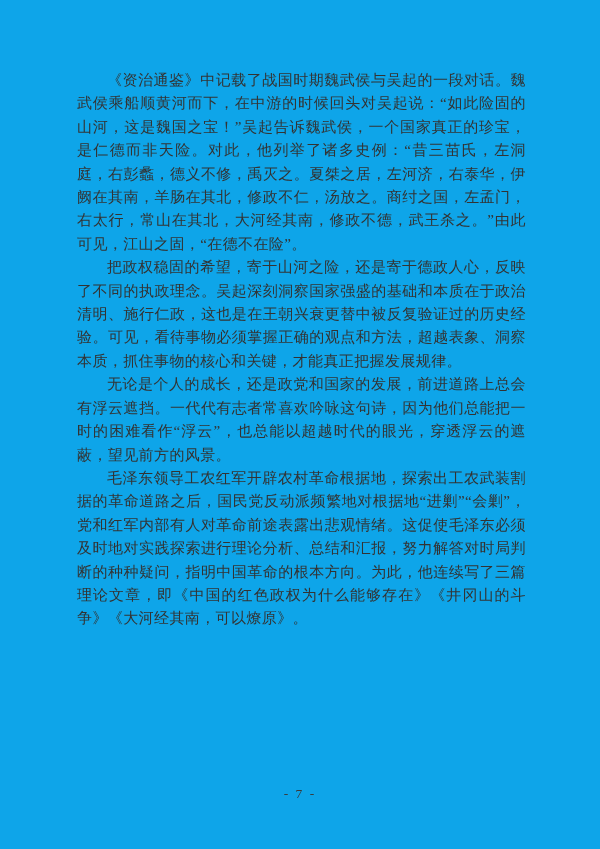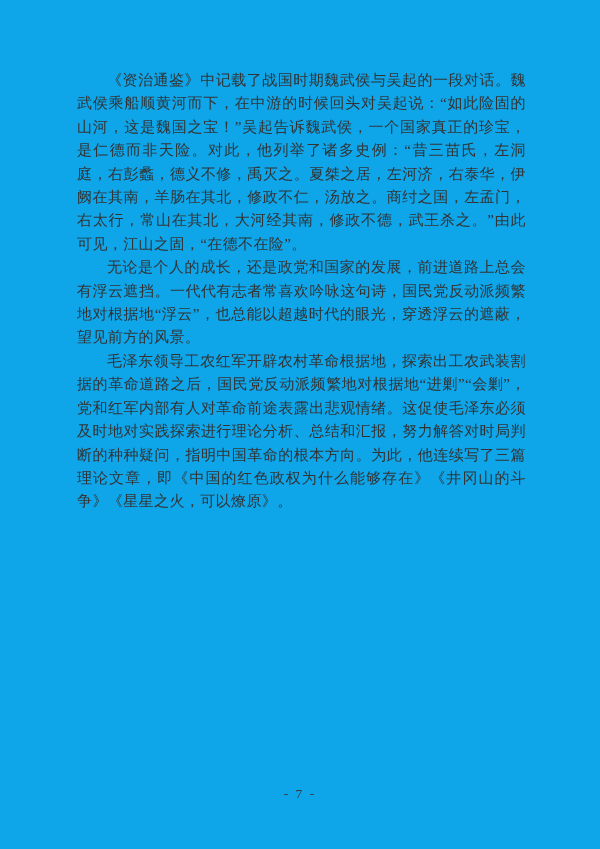--- a/index.html
+++ b/index.html
@@ -42,17 +42,18 @@
     letter-spacing: 2px;
     color: #3a3a3a;
   }
 </style>
 </head>
 <body>
 
 <div class="page">
   <div class="text-body">
     <p class="para">《资治通鉴》中记载了战国时期魏武侯与吴起的一段对话。魏武侯乘船顺黄河而下，在中游的时候回头对吴起说：“如此险固的山河，这是魏国之宝！”吴起告诉魏武侯，一个国家真正的珍宝，是仁德而非天险。对此，他列举了诸多史例：“昔三苗氏，左洞庭，右彭蠡，德义不修，禹灭之。夏桀之居，左河济，右泰华，伊阙在其南，羊肠在其北，修政不仁，汤放之。商纣之国，左孟门，右太行，常山在其北，大河经其南，修政不德，武王杀之。”由此可见，江山之固，“在德不在险”。</p>
-    <p class="para">无论是个人的成长，还是政党和国家的发展，前进道路上总会有浮云遮挡。一代代有志者常喜欢吟咏这句诗，国民党反动派频繁地对根据地“浮云”，也总能以超越时代的眼光，穿透浮云的遮蔽，望见前方的风景。</p>
-    <p class="para">毛泽东领导工农红军开辟农村革命根据地，探索出工农武装割据的革命道路之后，国民党反动派频繁地对根据地“进剿”“会剿”，党和红军内部有人对革命前途表露出悲观情绪。这促使毛泽东必须及时地对实践探索进行理论分析、总结和汇报，努力解答对时局判断的种种疑问，指明中国革命的根本方向。为此，他连续写了三篇理论文章，即《中国的红色政权为什么能够存在》《井冈山的斗争》《星星之火，可以燎原》。</p>
+    <p class="para">把政权稳固的希望，寄于山河之险，还是寄于德政人心，反映了不同的执政理念。吴起深刻洞察国家强盛的基础和本质在于政治清明、施行仁政，这也是在王朝兴衰更替中被反复验证过的历史经验。可见，看待事物必须掌握正确的观点和方法，超越表象、洞察本质，抓住事物的核心和关键，才能真正把握发展规律。</p>
+    <p class="para">无论是个人的成长，还是政党和国家的发展，前进道路上总会有浮云遮挡。一代代有志者常喜欢吟咏这句诗，因为他们总能把一时的困难看作“浮云”，也总能以超越时代的眼光，穿透浮云的遮蔽，望见前方的风景。</p>
+    <p class="para">毛泽东领导工农红军开辟农村革命根据地，探索出工农武装割据的革命道路之后，国民党反动派频繁地对根据地“进剿”“会剿”，党和红军内部有人对革命前途表露出悲观情绪。这促使毛泽东必须及时地对实践探索进行理论分析、总结和汇报，努力解答对时局判断的种种疑问，指明中国革命的根本方向。为此，他连续写了三篇理论文章，即《中国的红色政权为什么能够存在》《井冈山的斗争》《大河经其南，可以燎原》。</p>
   </div>
   <div class="page-number">- 7 -</div>
 </div>
 
 </body></html>

